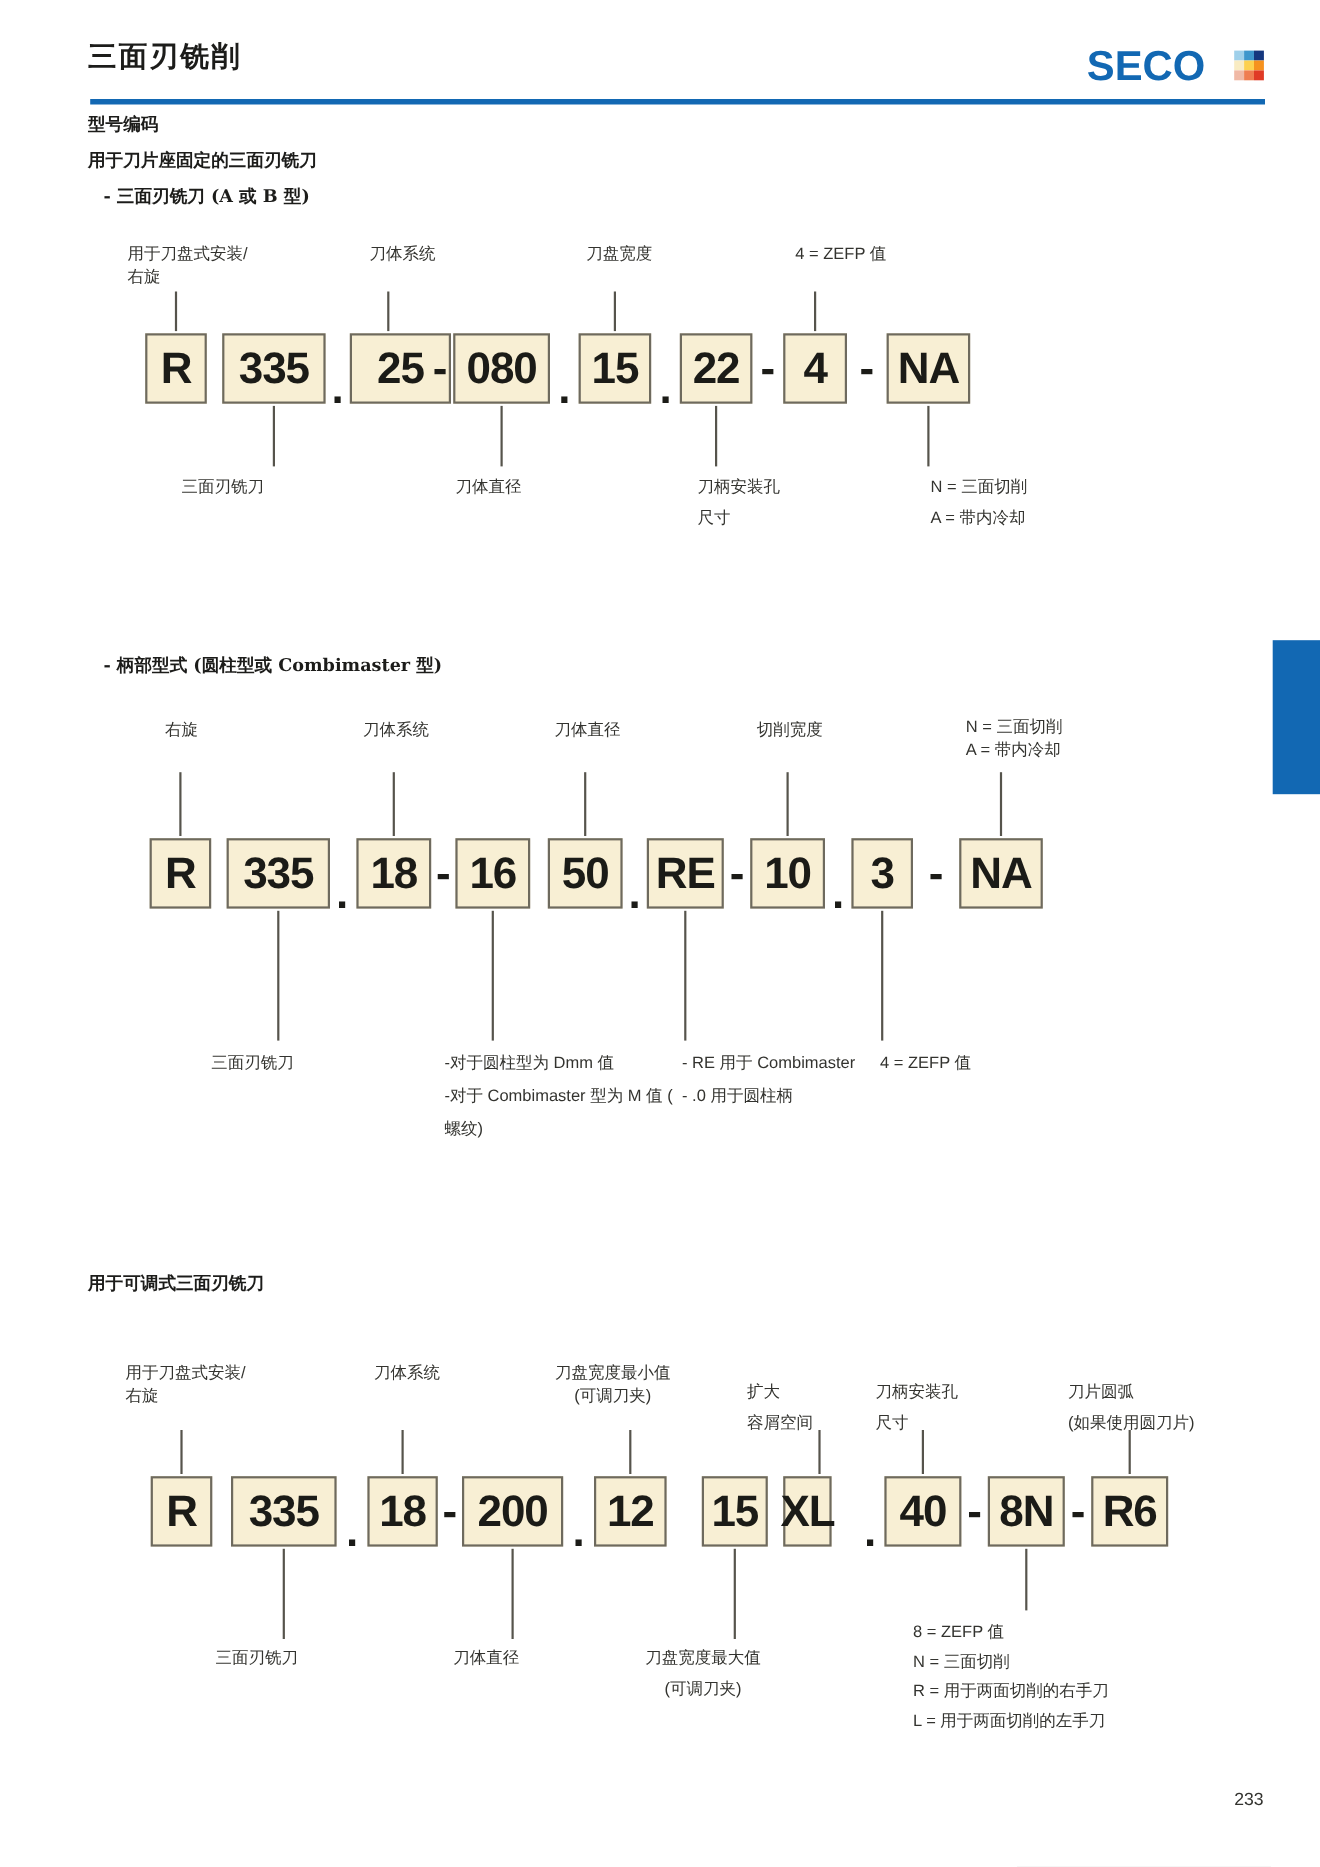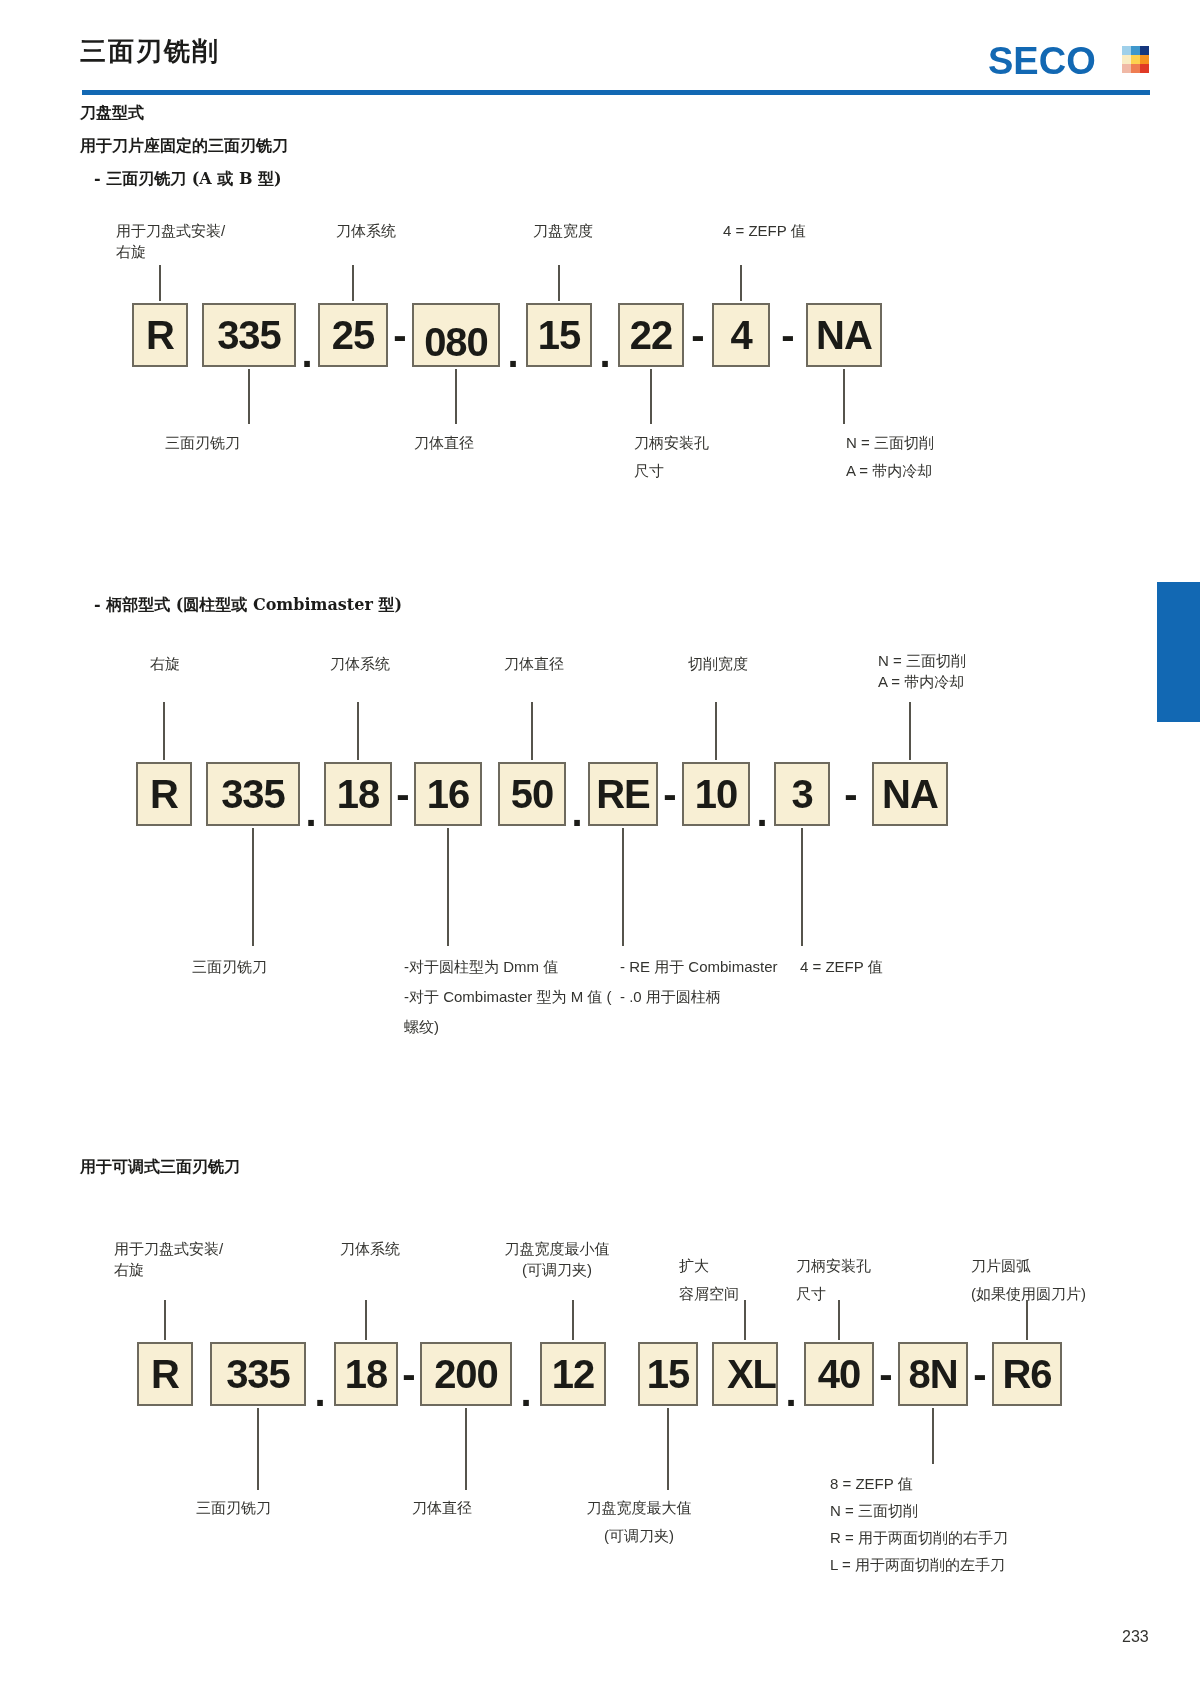--- a/index.html
+++ b/index.html
@@ -58,21 +58,21 @@
     <div style="background-color: rgb(21, 55, 126);"></div>
     <div style="background-color: rgb(249, 236, 195);"></div>
     <div style="background-color: rgb(253, 209, 79);"></div>
     <div style="background-color: rgb(246, 146, 30);"></div>
     <div style="background-color: rgb(240, 185, 166);"></div>
     <div style="background-color: rgb(239, 125, 82);"></div>
     <div style="background-color: rgb(224, 58, 38);"></div>
   </div>
   <div class="abs rule" style="left:82px;top:90px;width:1068px;"></div>
 
-  <div class="abs h-bold" style="left:80px;top:103px;">刀盘型式</div>
+  <div class="abs h-bold" style="left:80px;top:103px;">型号编码</div>
   <div class="abs h-bold" style="left:80px;top:136px;">用于刀片座固定的三面刃铣刀</div>
   <div class="abs h-bold" style="left:94px;top:169px;">- 三面刃铣刀 (A 或 B 型)</div>
 
   <div class="layer">
     <div class="abs lbl" style="left:116px;top:220px;">用于刀盘式安装/
 右旋</div>
     <div class="abs lbl" style="left:336px;top:220px;">刀体系统</div>
     <div class="abs lbl" style="left:533px;top:220px;">刀盘宽度</div>
     <div class="abs lbl" style="left:723px;top:220px;">4 = ZEFP 值</div>
 
@@ -83,27 +83,27 @@
 
     <div class="abs cbox" style="left:132px;top:303px;width:56px;">
         <span>R</span>
       </div>
     <div class="abs cbox" style="left:202px;top:303px;width:94px;">
         <span>335</span>
       </div>
     <div class="abs sep dot" style="left:299px;top:303px;width:16px;">
         <span>.</span>
       </div>
-    <div class="abs cbox" style="left:318px;top:303px;width:70px;">
+    <div class="abs cbox" style="left:318px;top:303px;width:92px;">
         <span>25</span>
       </div>
     <div class="abs sep dash" style="left:392px;top:303px;width:16px;">
         <span>-</span>
       </div>
-    <div class="abs cbox" style="left:412px;top:303px;width:88px;align-items:flex-end;">
+    <div class="abs cbox" style="left:412px;top:303px;width:88px;">
         <span>080</span>
       </div>
     <div class="abs sep dot" style="left:504px;top:303px;width:18px;">
         <span>.</span>
       </div>
     <div class="abs cbox" style="left:526px;top:303px;width:66px;">
         <span>15</span>
       </div>
     <div class="abs sep dot" style="left:596px;top:303px;width:18px;">
         <span>.</span>
@@ -257,21 +257,21 @@
       </div>
     <div class="abs sep dot" style="left:518px;top:1342px;width:16px;">
         <span>.</span>
       </div>
     <div class="abs cbox" style="left:540px;top:1342px;width:66px;">
         <span>12</span>
       </div>
     <div class="abs cbox" style="left:638px;top:1342px;width:60px;">
         <span>15</span>
       </div>
-    <div class="abs cbox" style="left:712px;top:1342px;width:66px;justify-content:flex-end;">
+    <div class="abs cbox" style="left:712px;top:1342px;width:44px;">
         <span>XL</span>
       </div>
     <div class="abs sep dot" style="left:783px;top:1342px;width:16px;">
         <span>.</span>
       </div>
     <div class="abs cbox" style="left:804px;top:1342px;width:70px;">
         <span>40</span>
       </div>
     <div class="abs sep dash" style="left:878px;top:1342px;width:16px;">
         <span>-</span>

